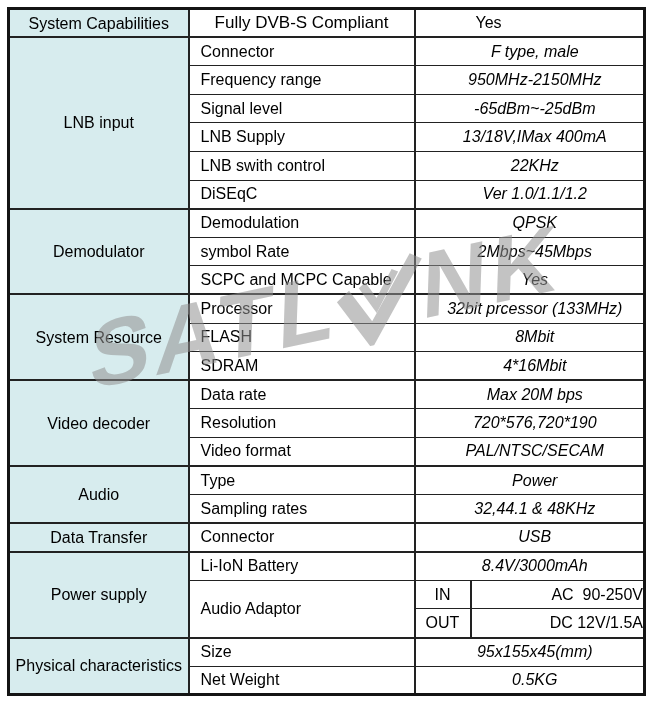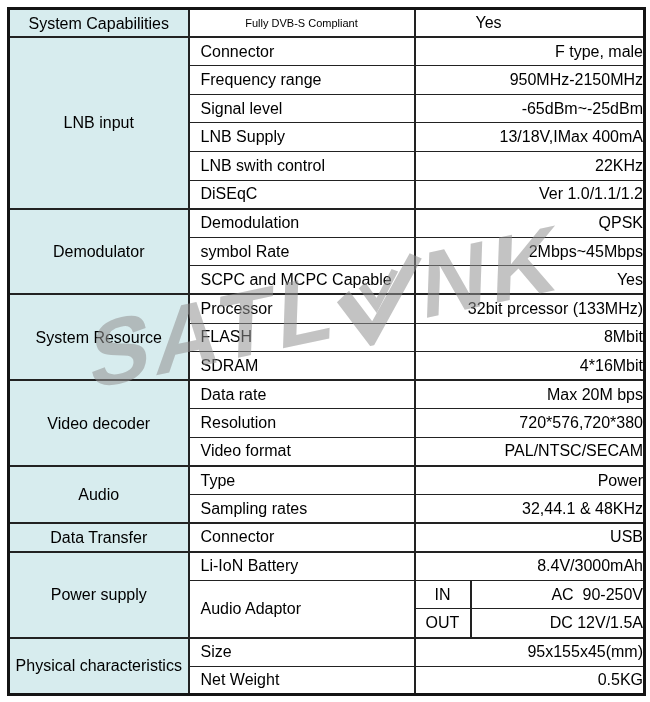--- a/index.html
+++ b/index.html
@@ -43,27 +43,28 @@
     background: var(--section-bg, #d7ecee);
     text-align: center;
     line-height: 19px;
   }
   .lbl {
     text-align: left;
     padding-left: 11px;
     white-space: pre;
   }
   .val {
-    text-align: right;
+    text-align: center;
     padding-left: 11px;
     white-space: pre;
+    font-style: italic;
   }
   .hdr-feature {
     text-align: center;
-    font-size: 11px;
+    font-size: 17px;
   }
   .hdr-yes {
     text-align: left;
     padding-left: 60px;
   }
   .sub    { text-align: center; }
   .subval { text-align: right; white-space: pre; }
 
   
   .watermark {
@@ -160,21 +161,21 @@
       <td class="val" colspan="2">4*16Mbit</td>
     </tr>
 
     <tr>
       <td class="sec bt2" rowspan="3">Video decoder</td>
       <td class="lbl bt2">Data rate</td>
       <td class="val bt2" colspan="2">Max 20M bps</td>
     </tr>
     <tr>
       <td class="lbl">Resolution</td>
-      <td class="val" colspan="2">720*576,720*380</td>
+      <td class="val" colspan="2">720*576,720*190</td>
     </tr>
     <tr>
       <td class="lbl">Video format</td>
       <td class="val" colspan="2">PAL/NTSC/SECAM</td>
     </tr>
 
     <tr>
       <td class="sec bt2" rowspan="2">Audio</td>
       <td class="lbl bt2">Type</td>
       <td class="val bt2" colspan="2">Power</td>

